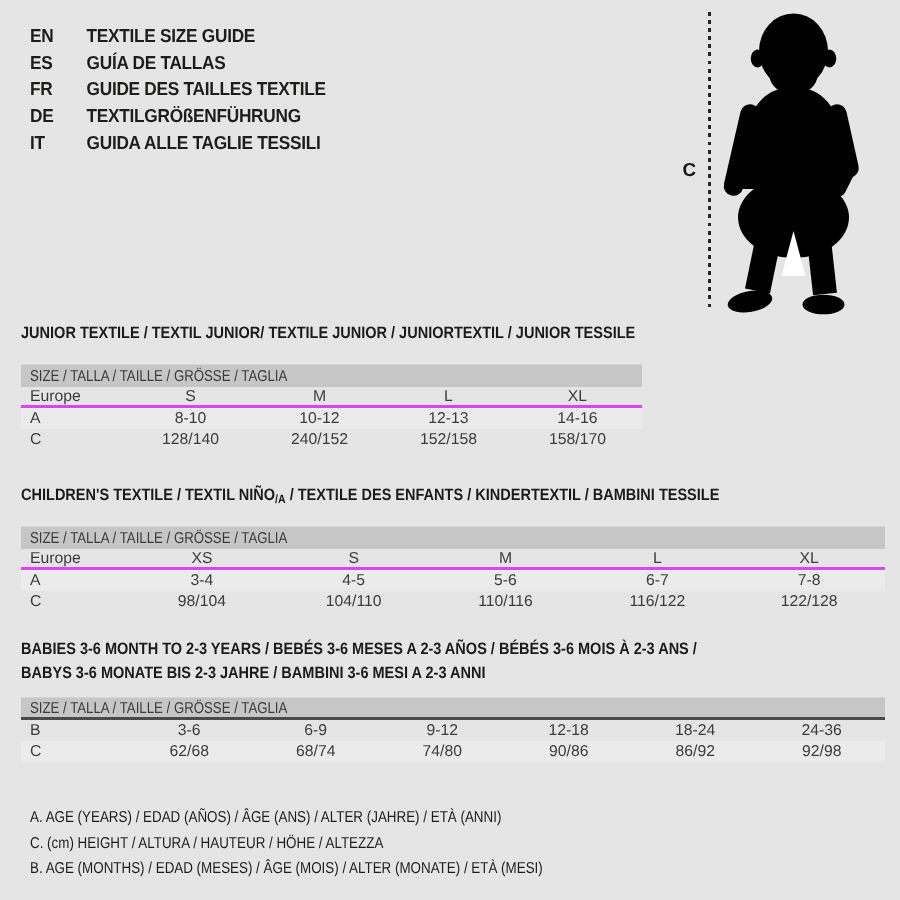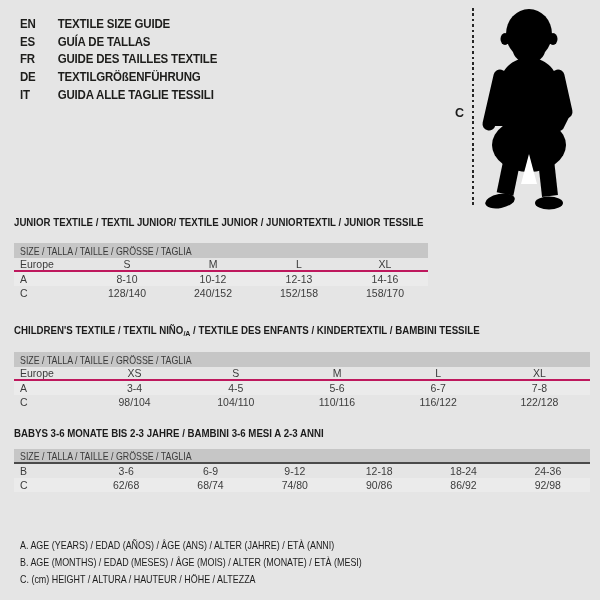--- a/index.html
+++ b/index.html
@@ -21,21 +21,21 @@
   
   .tbl{position:absolute;left:14px;}
   .tbl-title{font-size:11px;font-weight:bold;color:#1b1b1b;white-space:nowrap;line-height:12px;}
   .tbl-title .in{display:inline-block;transform:scaleX(.88);transform-origin:0 50%;}
   .tbl-title .sub{font-size:8px;vertical-align:-2px;}
   .t3-lines .tbl-title{line-height:16px;}
   .size-bar{height:15px;background:#c6c6c6;display:flex;align-items:center;padding-left:6px;}
   .size-bar .in{display:inline-block;font-size:10.5px;color:#3a3a3a;transform:scaleX(.84);transform-origin:0 50%;white-space:nowrap;}
   .size-bar.ruled{border-bottom:2px solid #4a4a4a;}
   .trow{display:flex;height:14px;align-items:center;font-size:10.5px;color:#3c3c3c;}
-  .trow.hdr{border-bottom:2px solid #be185d;}
+  .trow.hdr{border-bottom:2px solid #d946ef;}
   .trow .lab{width:70px;padding-left:6px;}
   .trow .val{flex:1;text-align:center;}
   .trow.stripe{background:#ebebeb;}
   .mb15{margin-bottom:15px;} .mb12{margin-bottom:12px;} .mb8{margin-bottom:8px;}
   
   .footnotes{position:absolute;left:20px;top:537px;}
   .footnote{font-size:10.5px;font-weight:normal;color:#1c1c1c;line-height:17px;white-space:nowrap;}
   .footnote .in{display:inline-block;transform:scaleX(.85);transform-origin:0 50%;}
 </style>
 </head>
@@ -147,20 +147,21 @@
       <span class="val">98/104</span>
       <span class="val">104/110</span>
       <span class="val">110/116</span>
       <span class="val">116/122</span>
       <span class="val">122/128</span>
     </div>
   </div>
 
   <div class="tbl" style="top:425px;width:576px;">
     <div class="t3-lines mb8">
+      <div class="tbl-title"><span class="in">BABIES 3-6 MONTH TO 2-3 YEARS / BEBÉS 3-6 MESES A 2-3 AÑOS / BÉBÉS 3-6 MOIS À 2-3 ANS /</span></div>
       <div class="tbl-title"><span class="in">BABYS 3-6 MONATE BIS 2-3 JAHRE / BAMBINI 3-6 MESI A 2-3 ANNI</span></div>
     </div>
     <div class="size-bar ruled">
         <span class="in">SIZE / TALLA / TAILLE / GRÖSSE / TAGLIA</span>
       </div>
     <div class="trow">
       <span class="lab">B</span>
       <span class="val">3-6</span>
       <span class="val">6-9</span>
       <span class="val">9-12</span>
@@ -174,17 +175,17 @@
       <span class="val">68/74</span>
       <span class="val">74/80</span>
       <span class="val">90/86</span>
       <span class="val">86/92</span>
       <span class="val">92/98</span>
     </div>
   </div>
 
   <div class="footnotes">
     <div class="footnote"><span class="in">A. AGE (YEARS) / EDAD (AÑOS) / ÂGE (ANS) / ALTER (JAHRE) / ETÀ (ANNI)</span></div>
+    <div class="footnote"><span class="in">C. (cm) HEIGHT / ALTURA / HAUTEUR / HÖHE / ALTEZZA</span></div>
     <div class="footnote"><span class="in">B. AGE (MONTHS) / EDAD (MESES) / ÂGE (MOIS) / ALTER (MONATE) / ETÀ (MESI)</span></div>
-    <div class="footnote"><span class="in">C. (cm) HEIGHT / ALTURA / HAUTEUR / HÖHE / ALTEZZA</span></div>
   </div>
 
 </div>
 
 </body></html>

